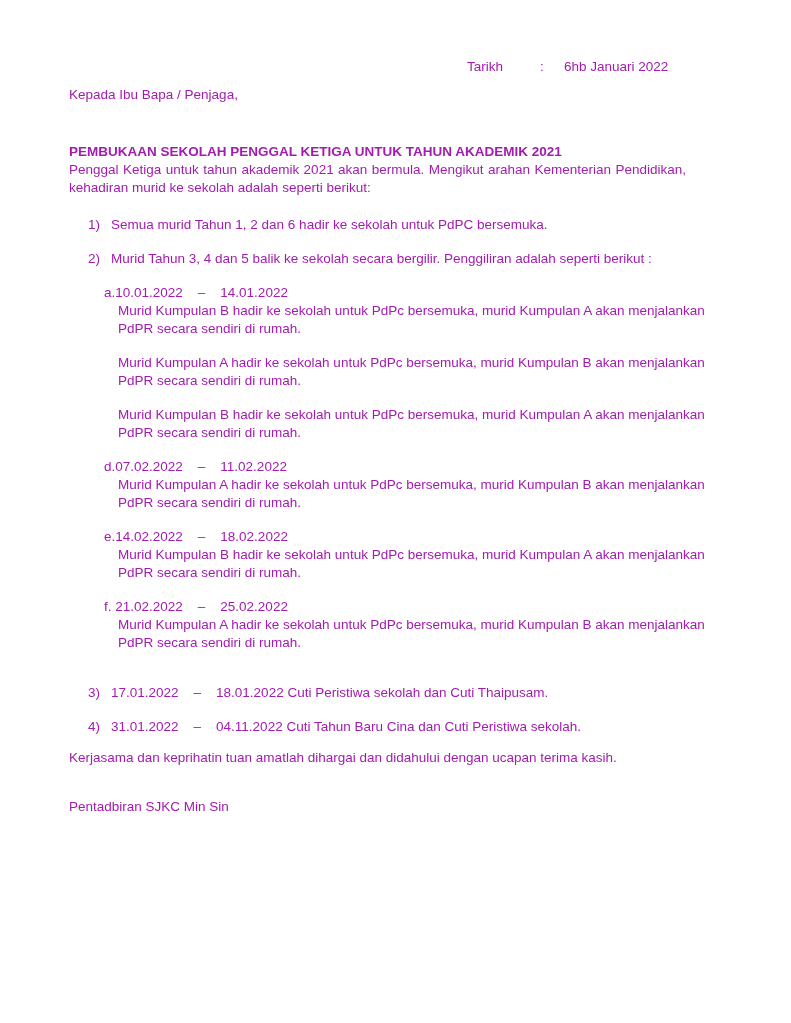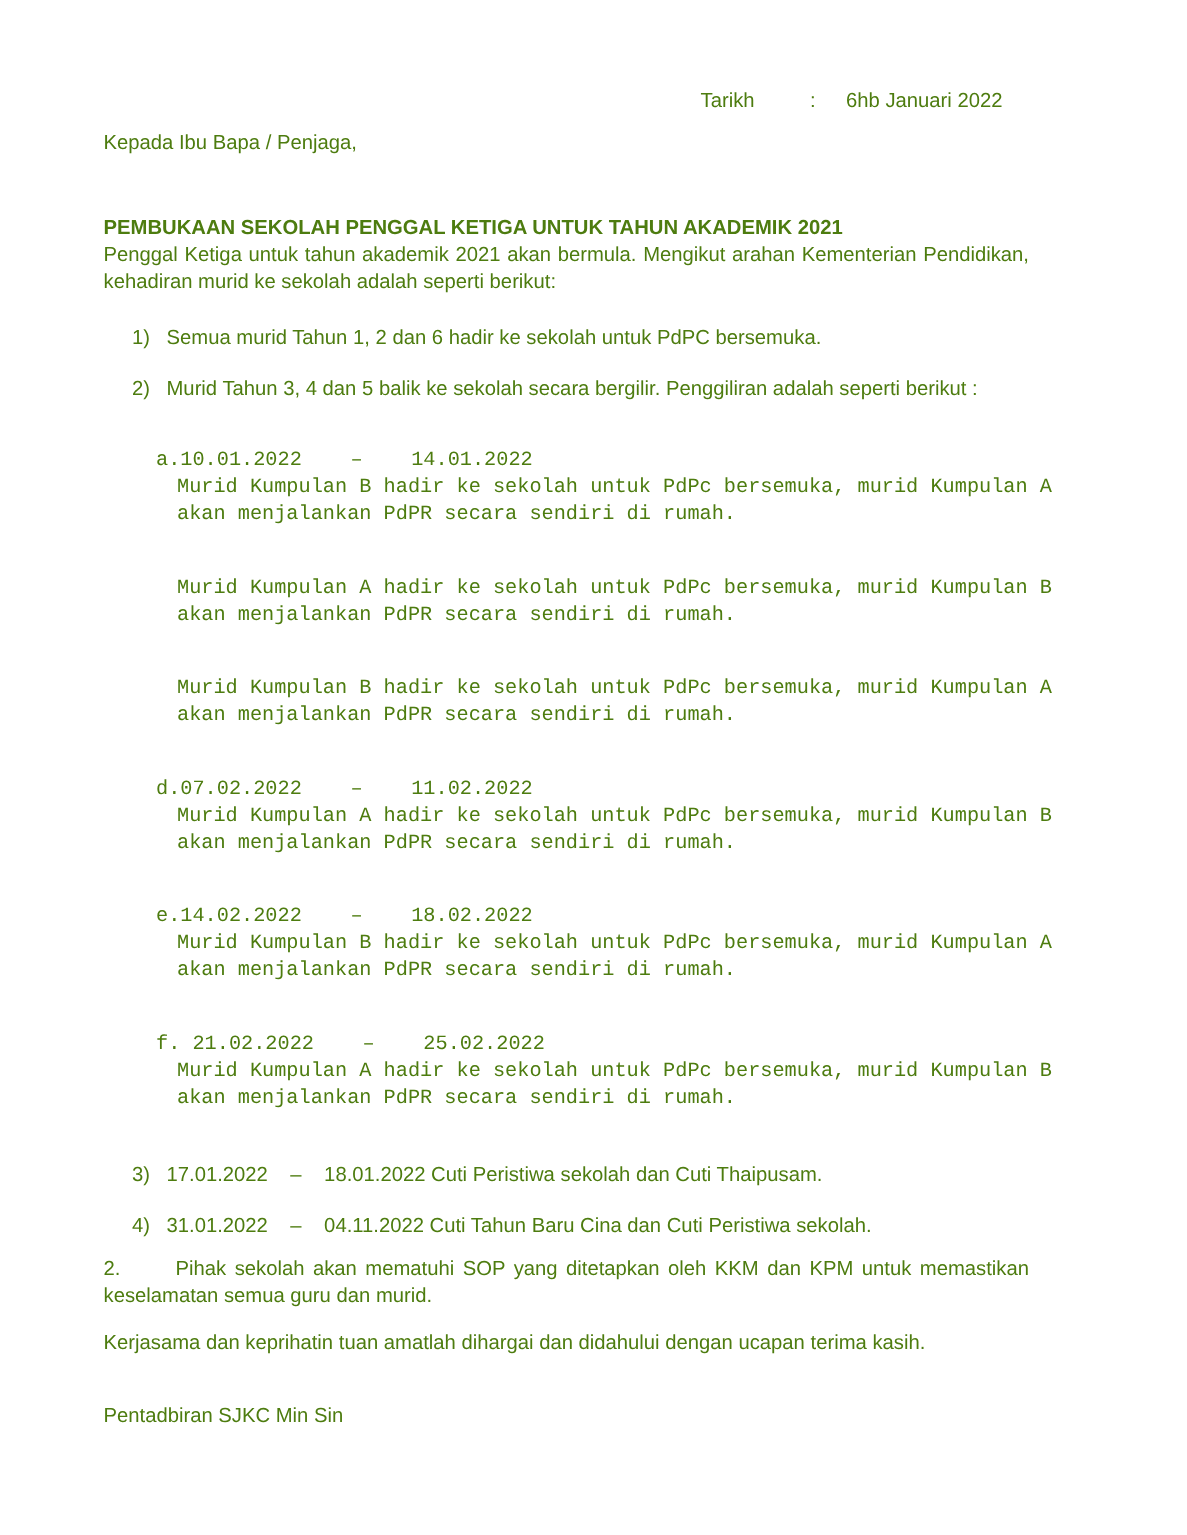--- a/index.html
+++ b/index.html
@@ -5,21 +5,21 @@
   * { box-sizing: border-box; }
   html, body { margin: 0; padding: 0; background: #ffffff; }
   .page {
     position: relative;
     width: 747px;
     height: 1023px;
     background: #ffffff;
     font-family: "Liberation Sans", "DejaVu Sans", sans-serif;
     font-size: 13.5px;
     line-height: 18px;
-    color: #4d7c0f;
+    color: #a21caf;
     padding: 58px 61px 0 69px;
     overflow: hidden;
   }
 
   
   .date-row { padding-left: 398px; white-space: nowrap; }
   .date-label { display: inline-block; width: 73px; }
   .date-colon { display: inline-block; width: 24px; }
 
   .salutation { margin-top: 10px; }
@@ -31,21 +31,21 @@
   
   .num-item { display: flex; padding-left: 19px; }
   .num-item .num { flex: 0 0 23px; }
   .num-item .item-text { flex: 1; }
   .num-item.pre .item-text { white-space: pre-wrap; }
   .mt-19 { margin-top: 19px; }
   .mt-16 { margin-top: 16px; }
   .mt-32 { margin-top: 32px; }
 
   
-  .schedule-entry { margin-top: 31px; font-family: Liberation Mono, monospace; }
+  .schedule-entry { margin-top: 16px; }
   .sched-line { padding-left: 35px; white-space: pre-wrap; }
   .sched-desc { margin-left: 49px; width: 616px; }
 
   
   .sop { margin-top: 11px; text-align: justify; }
   .sop .num-tab { display: inline-block; width: 48px; }
 
   .closing { margin-top: 13px; }
 
   .signature { margin-top: 31px; font-weight: normal; }
@@ -106,21 +106,18 @@
   <div class="num-item pre mt-32">
     <span class="num">3)</span>
     <span class="item-text">17.01.2022    –    18.01.2022 Cuti Peristiwa sekolah dan Cuti Thaipusam.</span>
   </div>
 
   <div class="num-item pre mt-16">
     <span class="num">4)</span>
     <span class="item-text">31.01.2022    –    04.11.2022 Cuti Tahun Baru Cina dan Cuti Peristiwa sekolah.</span>
   </div>
 
-  <div class="sop">
-    <span class="num-tab">2.</span><span>Pihak sekolah akan mematuhi SOP yang ditetapkan oleh KKM dan KPM untuk memastikan keselamatan semua guru dan murid.</span>
-  </div>
 
   <div class="closing">Kerjasama dan keprihatin tuan amatlah dihargai dan didahului dengan ucapan terima kasih.</div>
 
   <div class="signature">Pentadbiran SJKC Min Sin</div>
 
 </div>
 
 </body></html>

